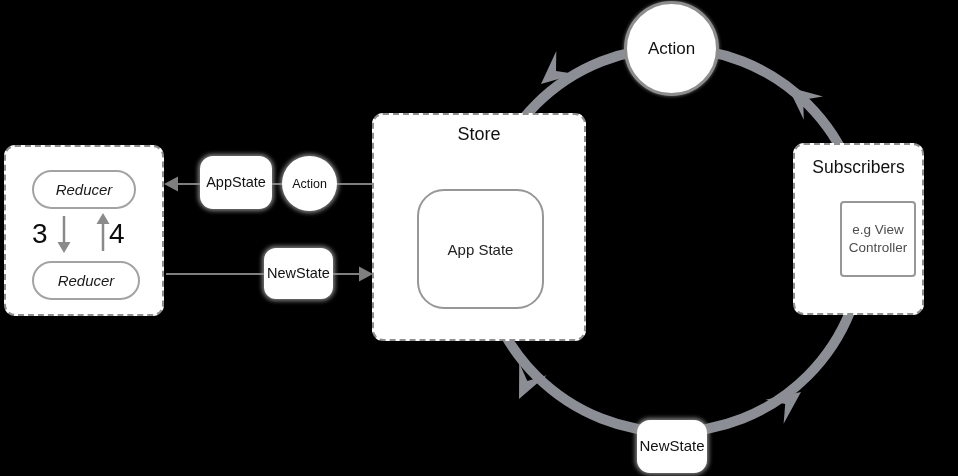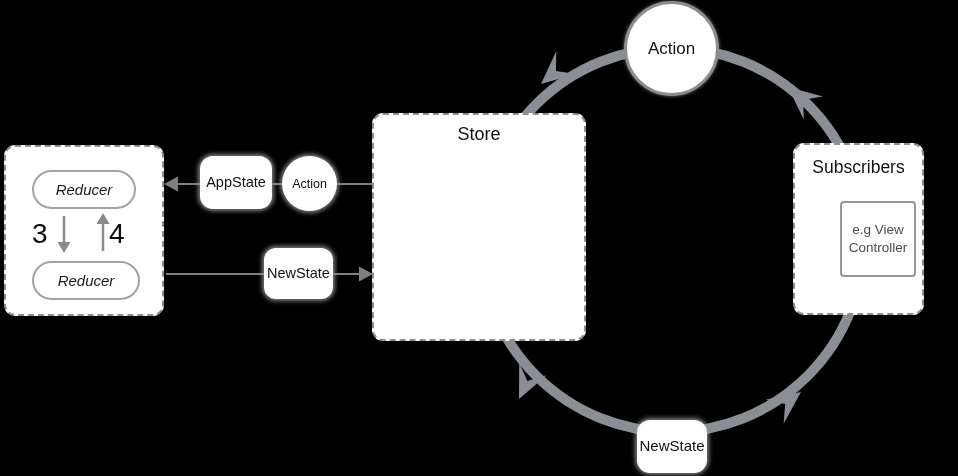--- a/index.html
+++ b/index.html
@@ -79,20 +79,23 @@
     </div>
     <div class="num" id="num3">3</div>
     <div class="num" id="num4">4</div>
     <div class="pill" id="pill-bottom">
       <span>Reducer</span>
     </div>
   </div>
 
   <div class="box" id="store-box">
     <div class="box-title">Store</div>
+    <div class="inner-node" id="appstate-inner">
+      <span>App State</span>
+    </div>
   </div>
 
   <div class="box" id="subscribers-box">
     <div class="box-title">Subscribers</div>
     <div class="inner-node" id="vc-inner">
       <span>
         <span>e.g View</span><br>
         <span>Controller</span>
       </span>
     </div>

